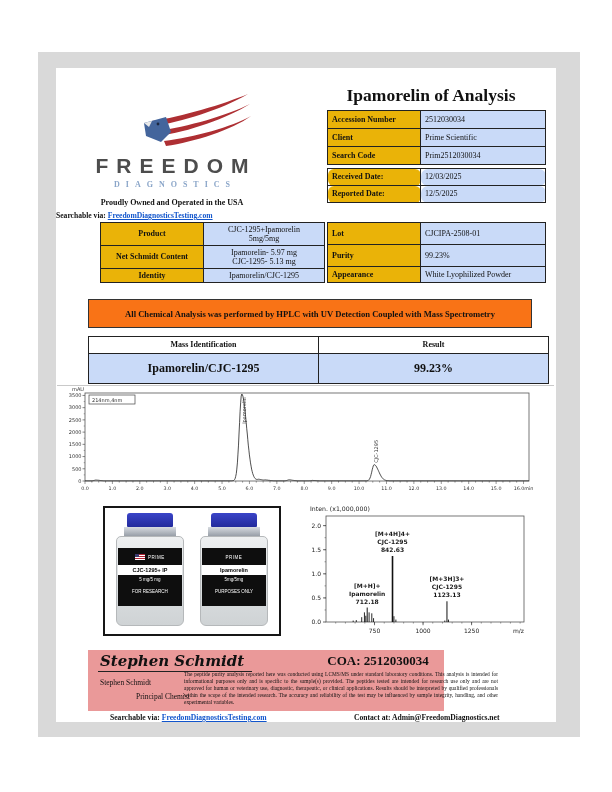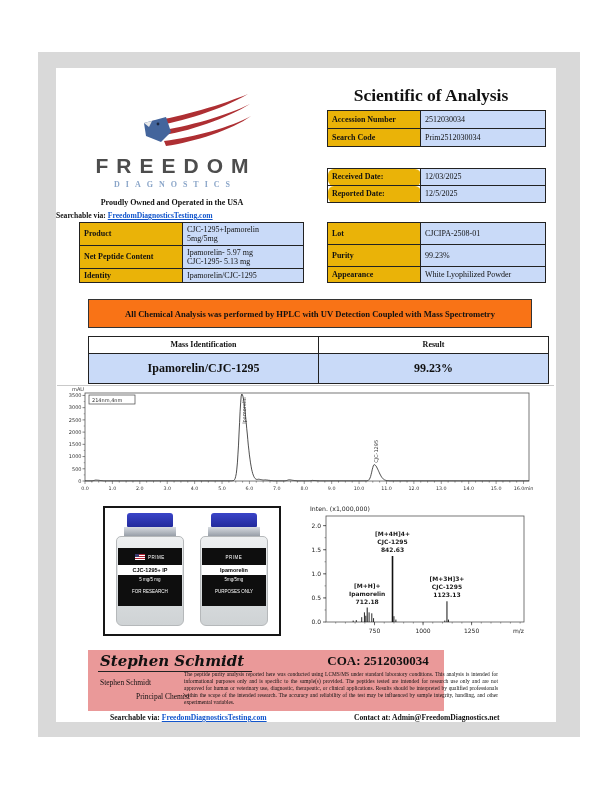--- a/index.html
+++ b/index.html
@@ -26,22 +26,22 @@
   table{border-collapse:collapse;}
   td{border:1px solid #222;font-size:8px;padding:1.5px 4px;vertical-align:middle;line-height:1.2;}
   .tbl{border:1.5px solid #222;}
   .lbl{background:#eab308;font-weight:bold;}
   .val{background:#c9daf8;white-space:pre-line;}
   #info-table{left:271px;top:42px;}
   #info-table td{height:14px;}
   #info-table .lbl{width:84px;} #info-table .val{width:116px;}
   #dates-table{left:271px;top:100px;}
   #dates-table td{height:13px;}
-  #dates-table .lbl{width:84px;border-radius:6px;} #dates-table .val{width:116px;}
-  #product-table{left:23px;top:154px;}
+  #dates-table .lbl{width:84px;border-radius:6px;} #dates-table .val{width:116px;border-radius:7px;}
+  #product-table{left:44px;top:154px;text-align:center;}
   #product-table .lbl{width:94px;} #product-table .val{width:112px;}
   #lot-table{left:271px;top:154px;}
   #lot-table .lbl{width:84px;} #lot-table .val{width:116px;}
   #lot-table td.h2{height:18px;} #lot-table td.h1{height:12px;}
 
   #banner{left:32px;top:231px;width:444px;height:29px;background:#f97316;border:1px solid #333;
           box-sizing:border-box;display:flex;align-items:center;justify-content:center;
           font-weight:bold;font-size:8.6px;text-align:center;}
 
   #mass-table{left:32px;top:268px;}
@@ -98,27 +98,31 @@
       <circle cx="22" cy="32" r="1.4" fill="#1c2740"></circle>
     </svg>
     <div id="brand-name" class="abs">FREEDOM</div>
     <div id="brand-sub" class="abs">DIAGNOSTICS</div>
     <div id="brand-tagline" class="abs">Proudly Owned and Operated in the USA</div>
     <div id="brand-search" class="abs">
       <span>Searchable via:</span>
       <span class="link">FreedomDiagnosticsTesting.com</span>
     </div>
 
-    <div id="doc-title" class="abs">Scientific of Analysis</div>
+    <div id="doc-title" class="abs">Ipamorelin of Analysis</div>
 
     <table id="info-table" class="abs tbl">
       <tbody>
           <tr>
             <td class="lbl">Accession Number</td>
             <td class="val">2512030034</td>
+          </tr>
+      <tr>
+            <td class="lbl">Client</td>
+            <td class="val">Prime Scientific</td>
           </tr>
       <tr>
             <td class="lbl">Search Code</td>
             <td class="val">Prim2512030034</td>
           </tr>
     </tbody>
       </table>
 
     <table id="dates-table" class="abs tbl">
       <tbody>
@@ -134,21 +138,21 @@
       </table>
 
     <table id="product-table" class="abs tbl">
       <tbody>
           <tr>
             <td class="lbl">Product</td>
             <td class="val">CJC-1295+Ipamorelin
 5mg/5mg</td>
           </tr>
       <tr>
-            <td class="lbl">Net Peptide Content</td>
+            <td class="lbl">Net Schmidt Content</td>
             <td class="val">Ipamorelin- 5.97 mg
 CJC-1295- 5.13 mg</td>
           </tr>
       <tr>
             <td class="lbl">Identity</td>
             <td class="val">Ipamorelin/CJC-1295</td>
           </tr>
     </tbody>
       </table>
 

